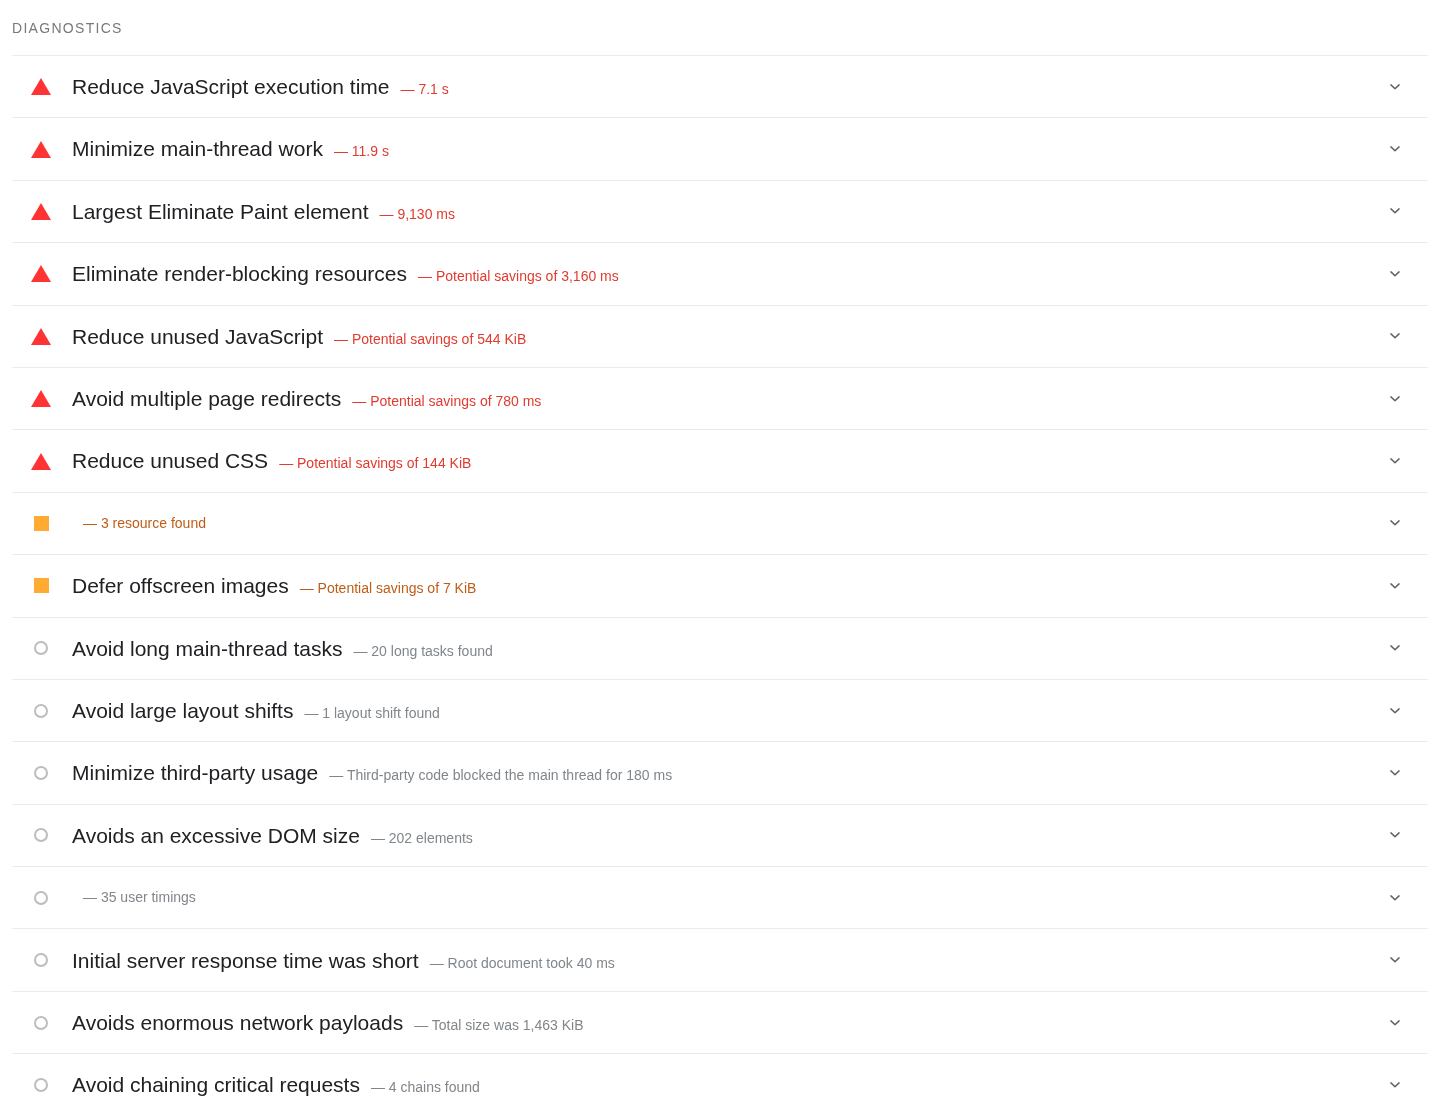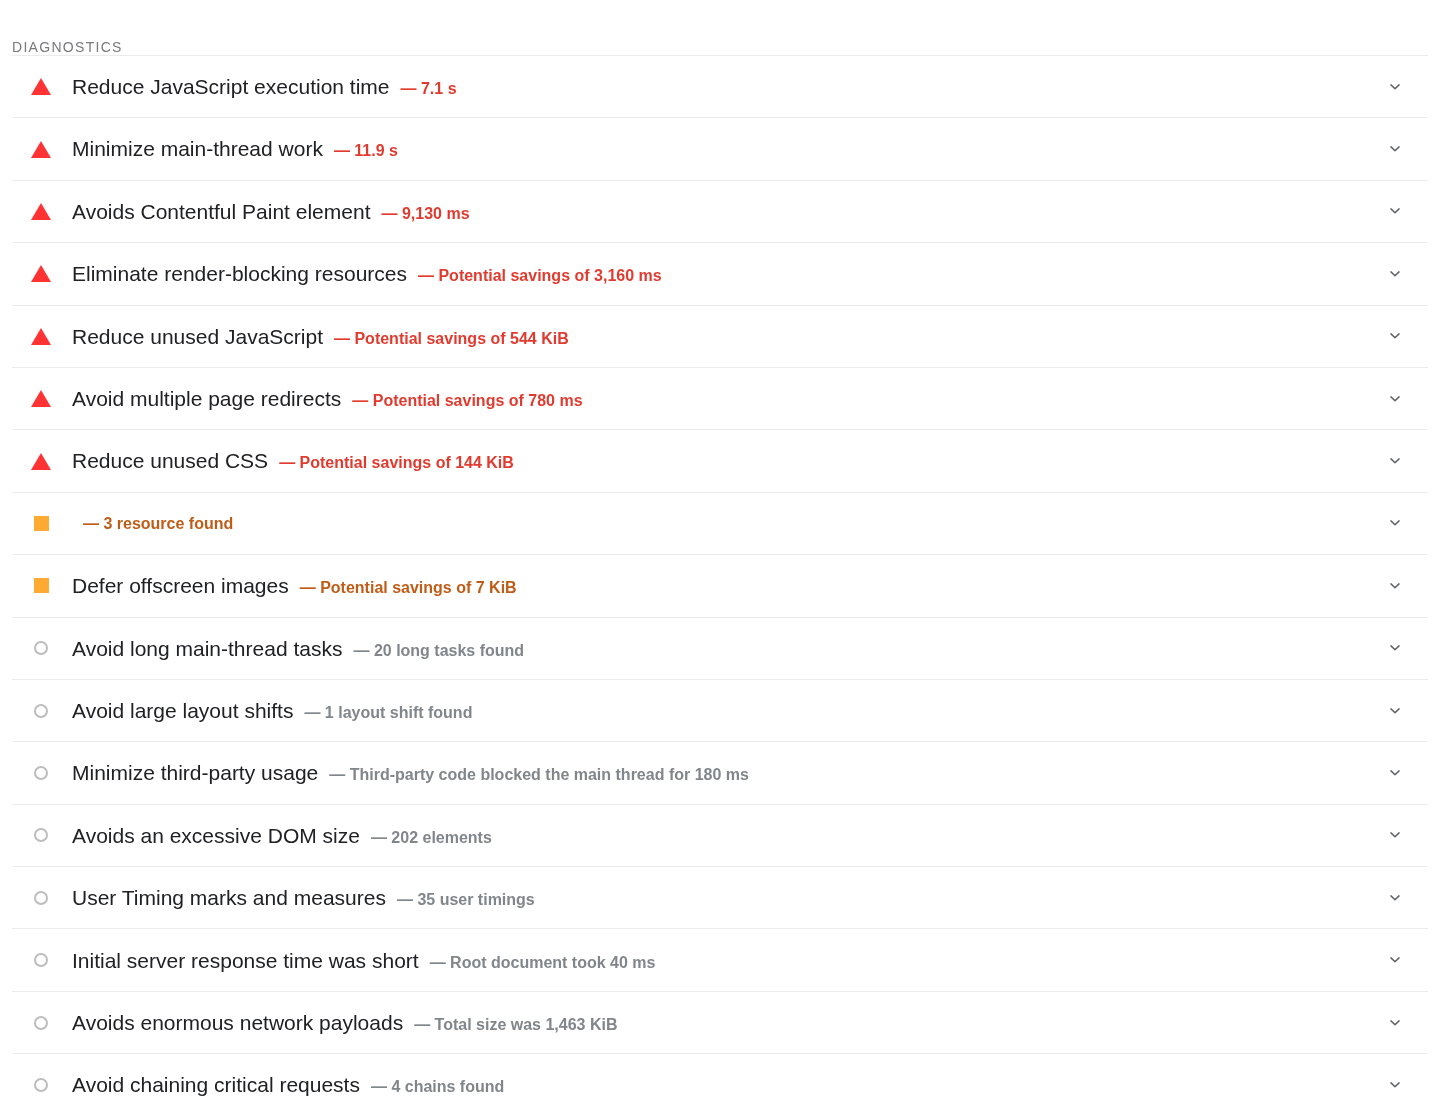--- a/index.html
+++ b/index.html
@@ -17,21 +17,21 @@
 
   .panel {
     width: 1440px;
     background: #ffffff;
     box-sizing: border-box;
   }
 
   .panel-header {
     height: 55px;
     display: flex;
-    align-items: flex-end;
+    align-items: center;
     padding-left: 12px;
     box-sizing: border-box;
   }
 
   .panel-header-title {
     font-size: 14px;
     letter-spacing: 1.3px;
     color: #78797c;
     font-weight: 400;
     text-transform: uppercase;
@@ -108,24 +108,24 @@
   }
 
   .audit-title {
     font-size: 21px;
     color: #202124;
     font-weight: 400;
     line-height: 1.2;
   }
 
   .audit-displayvalue {
-    font-size: 16px;
+    font-size: 14px;
     margin-left: 11px;
     line-height: 1.2;
-    font-weight: 700;
+    font-weight: 400;
   }
 
   .audit-displayvalue.sev-fail { color: #e13b2f; }
   .audit-displayvalue.sev-average { color: #bf5c17; }
   .audit-displayvalue.sev-info { color: #80868b; }
 
   .chevron-cell {
     width: 66px;
     min-width: 66px;
     display: flex;
@@ -181,21 +181,21 @@
               <path d="M6.6 9.2 L12 14.4 L17.4 9.2" fill="none" stroke="#5f6368" stroke-width="2" stroke-linecap="round" stroke-linejoin="round"></path>
             </svg>
           </span>
         </span>
       </li>
       <li class="audit-row">
         <span class="icon-cell">
           <span class="sev-icon triangle"></span>
         </span>
         <span class="audit-text">
-          <span class="audit-title">Avoids Contentful Paint element</span>
+          <span class="audit-title">Largest Eliminate Paint element</span>
           <span class="audit-displayvalue sev-fail">— 9,130 ms</span>
         </span>
         <span class="chevron-cell">
           <span class="chevron-icon">
             <svg viewBox="0 0 24 24" width="18" height="18" aria-hidden="true">
               <path d="M6.6 9.2 L12 14.4 L17.4 9.2" fill="none" stroke="#5f6368" stroke-width="2" stroke-linecap="round" stroke-linejoin="round"></path>
             </svg>
           </span>
         </span>
       </li>
@@ -356,21 +356,20 @@
               <path d="M6.6 9.2 L12 14.4 L17.4 9.2" fill="none" stroke="#5f6368" stroke-width="2" stroke-linecap="round" stroke-linejoin="round"></path>
             </svg>
           </span>
         </span>
       </li>
       <li class="audit-row">
         <span class="icon-cell">
           <span class="sev-icon circle"></span>
         </span>
         <span class="audit-text">
-          <span class="audit-title">User Timing marks and measures</span>
           <span class="audit-displayvalue sev-info">— 35 user timings</span>
         </span>
         <span class="chevron-cell">
           <span class="chevron-icon">
             <svg viewBox="0 0 24 24" width="18" height="18" aria-hidden="true">
               <path d="M6.6 9.2 L12 14.4 L17.4 9.2" fill="none" stroke="#5f6368" stroke-width="2" stroke-linecap="round" stroke-linejoin="round"></path>
             </svg>
           </span>
         </span>
       </li>

